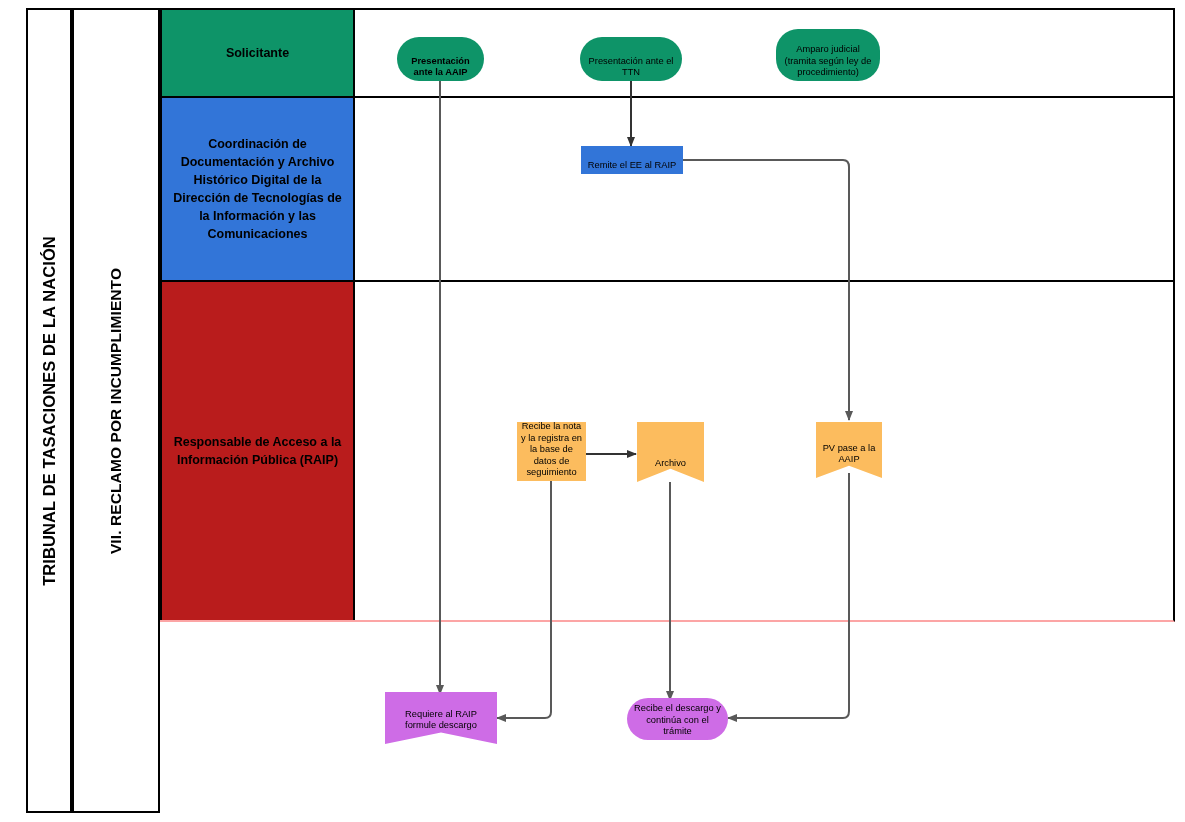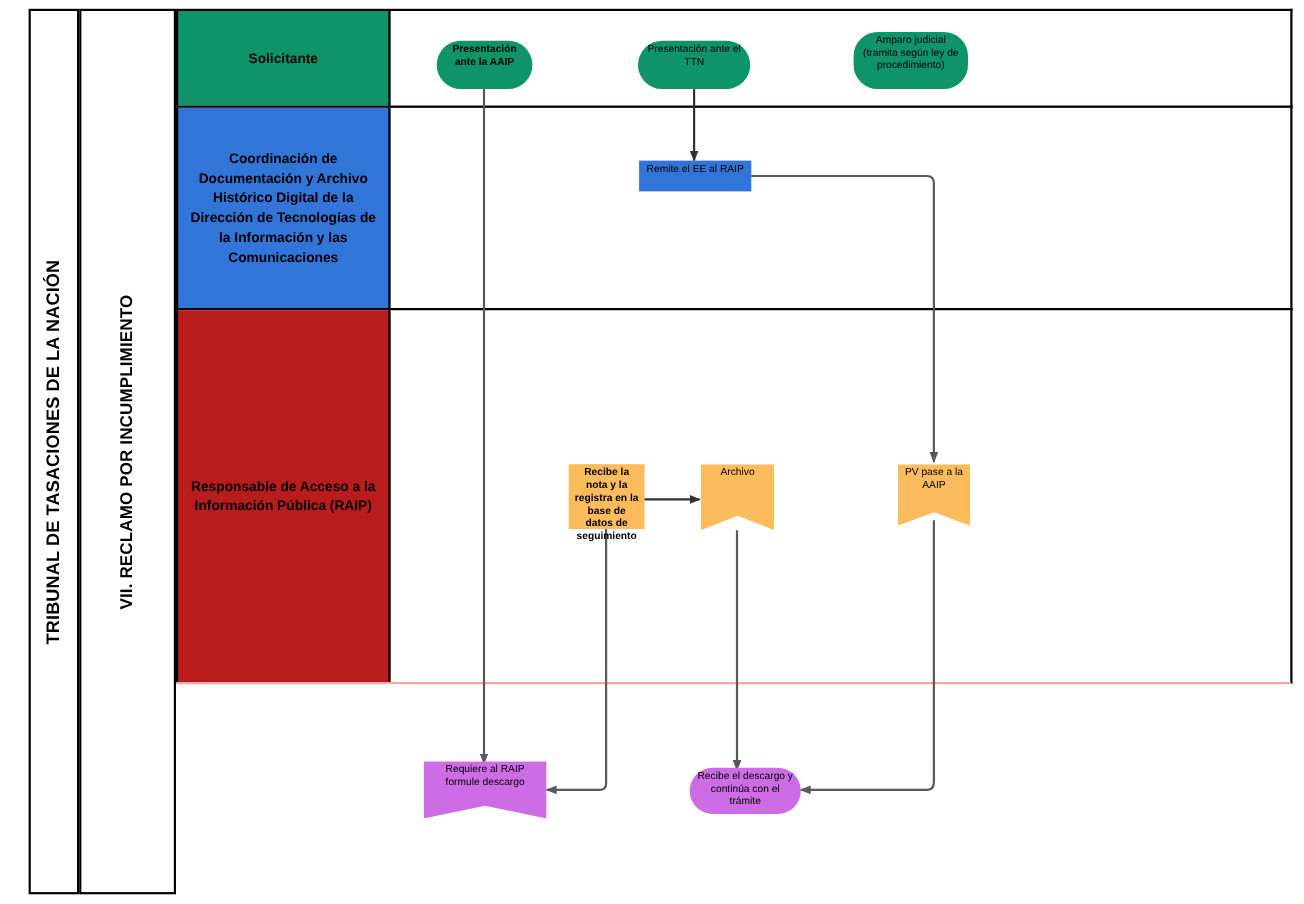--- a/index.html
+++ b/index.html
@@ -83,21 +83,21 @@
 
   #lane-solicitante .lane-header { background: #0e9468; }
   #lane-coord .lane-header       { background: #3275d8; }
   #lane-raip .lane-header        { background: #b91c1c; }
   #lane-aaip .lane-header        { background: #ce6ce6; }
 
   
   .node {
     position: absolute;
     display: flex;
-    align-items: flex-start;
+    align-items: flex-end;
     justify-content: center;
     text-align: center;
     color: #000000;
     font-size: 9.3px;
     line-height: 1.25;
     padding: 2px 4px;
     z-index: 5;
   }
   .node.green  { background: #0e9468; border-radius: 22px; }
   .node.purple-round { background: #ce6ce6; border-radius: 22px; }
@@ -184,21 +184,21 @@
   </div>
 
   <div class="node green" style="left:776px; top:29px; width:104px; height:52px;">
     <span>Amparo judicial (tramita según ley de procedimiento)</span>
   </div>
 
   <div class="node blue" style="left:581px; top:146px; width:102px; height:28px;">
     <span>Remite el EE al RAIP</span>
   </div>
 
-  <div class="node orange" style="left:517px; top:422px; width:69px; height:59px;font-weight:bold;">
+  <div class="node orange" style="left:517px; top:422px; width:69px; height:59px;">
     <span>Recibe la nota y la registra en la base de datos de seguimiento</span>
   </div>
 
   <div class="node doc-orange" style="left:637px; top:422px; width:67px; height:60px;">
     <span>Archivo</span>
   </div>
 
   <div class="node doc-orange" style="left:816px; top:422px; width:66px; height:56px;">
     <span>PV pase a la AAIP</span>
   </div>

